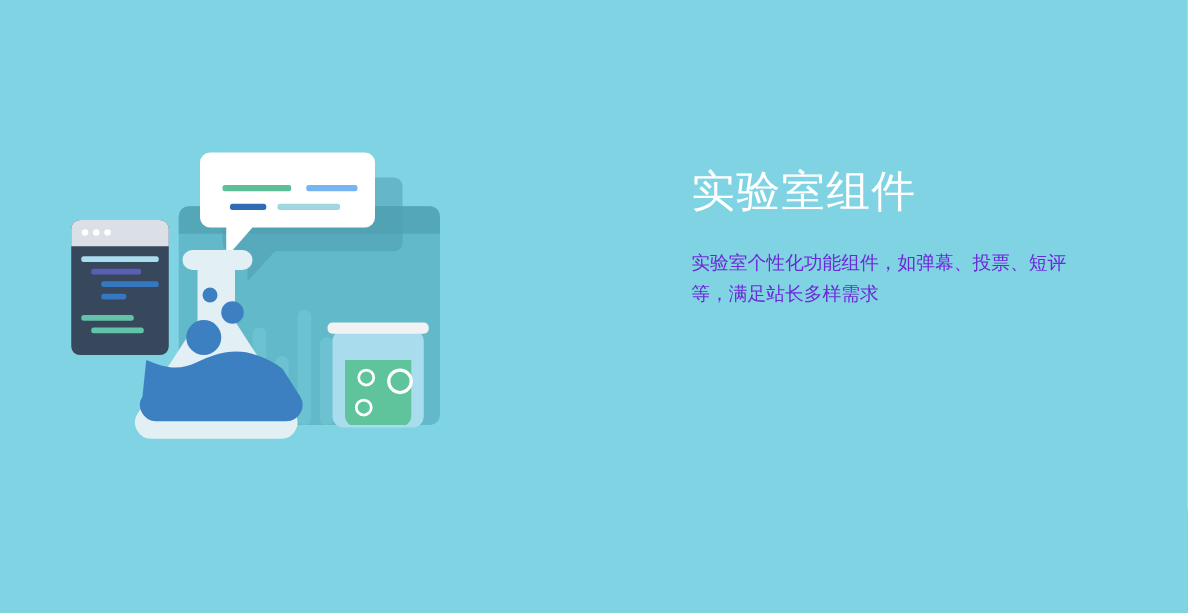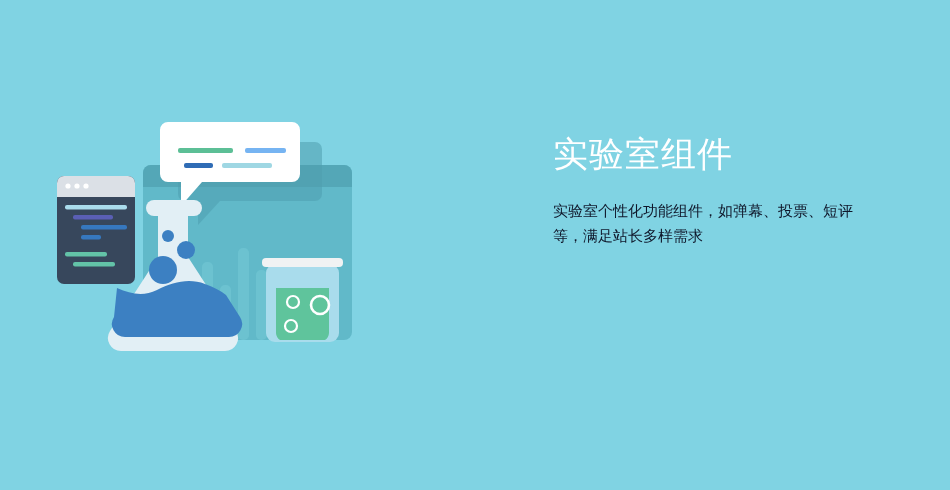--- a/index.html
+++ b/index.html
@@ -49,21 +49,21 @@
     color: #ffffff;
     letter-spacing: 1px;
     white-space: nowrap;
   }
   .hero-subtitle {
     margin: 0;
     margin-top: 22px;
     font-size: 15px;
     line-height: 25px;
     font-weight: 400;
-    color: #0f172a;
+    color: #6d28d9;
     width: 300px;
   }
 </style>
 </head>
 <body>
 
 <div class="banner">
 
   <div class="illustration">
     <svg width="430" height="490" viewBox="0 0 430 490" xmlns="http://www.w3.org/2000/svg">

